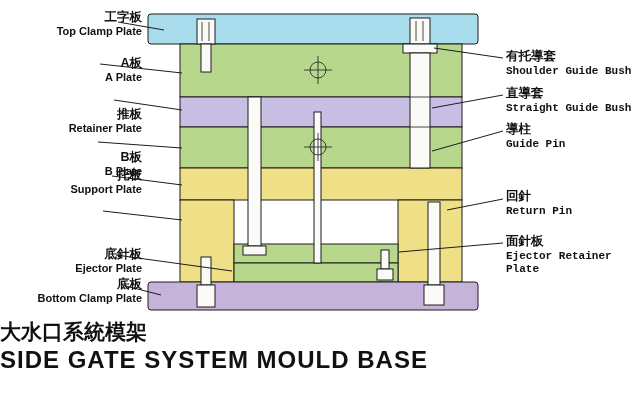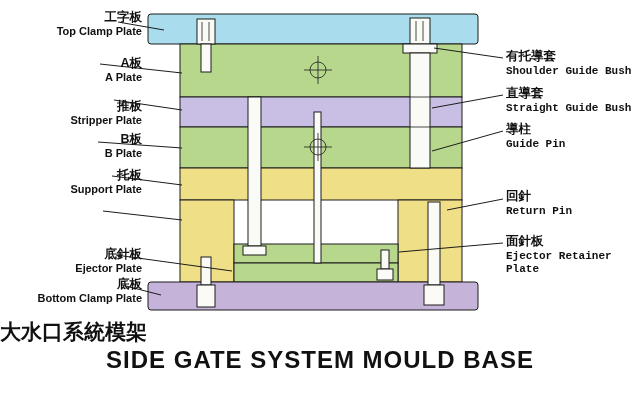--- a/index.html
+++ b/index.html
@@ -9,21 +9,21 @@
   .shape{stroke:#1c1c1c;stroke-width:1;}
   .thin{stroke:#1c1c1c;stroke-width:0.8;fill:none;}
   .leader{stroke:#1c1c1c;stroke-width:1;}
   .lbl{position:absolute;font-weight:bold;color:#111;line-height:1.18;}
   .lbl-left{left:0;width:142px;text-align:right;}
   .lbl-right{left:506px;width:134px;text-align:left;font-family:Liberation Mono, monospace;}
   .zh{font-size:12.5px;}
   .en{font-size:11px;}
   .title-zh{position:absolute;top:318px;left:0;width:640px;text-align:left;
             font-size:21px;font-weight:bold;color:#111;}
-  .title-en{position:absolute;top:346px;left:0;width:640px;text-align:center;
+  .title-en{position:absolute;top:346px;left:0;width:640px;
             font-size:24px;font-weight:bold;color:#111;letter-spacing:1px;}
 </style>
 </head>
 <body>
 
 <div id="stage">
 
   <svg width="640" height="410" viewBox="0 0 640 410">
 
     <rect class="shape" x="148" y="14" width="330" height="30" rx="3" fill="#a9dced"></rect>
@@ -87,25 +87,25 @@
   </svg>
 
   <div class="lbl lbl-left" style="top:10px">
     <div class="zh">工字板</div>
     <div class="en">Top Clamp Plate</div>
   </div>
   <div class="lbl lbl-left" style="top:56px">
     <div class="zh">A板</div>
     <div class="en">A Plate</div>
   </div>
-  <div class="lbl lbl-left" style="top:99px">
+  <div class="lbl lbl-left" style="top:107px">
     <div class="zh">推板</div>
-    <div class="en">Stripper Plate</div>
+    <div class="en">Retainer Plate</div>
   </div>
-  <div class="lbl lbl-left" style="top:132px">
+  <div class="lbl lbl-left" style="top:150px">
     <div class="zh">B板</div>
     <div class="en">B Plate</div>
   </div>
   <div class="lbl lbl-left" style="top:168px">
     <div class="zh">托板</div>
     <div class="en">Support Plate</div>
   </div>
   <div class="lbl lbl-left" style="top:247px">
     <div class="zh">底針板</div>
     <div class="en">Ejector Plate</div>

